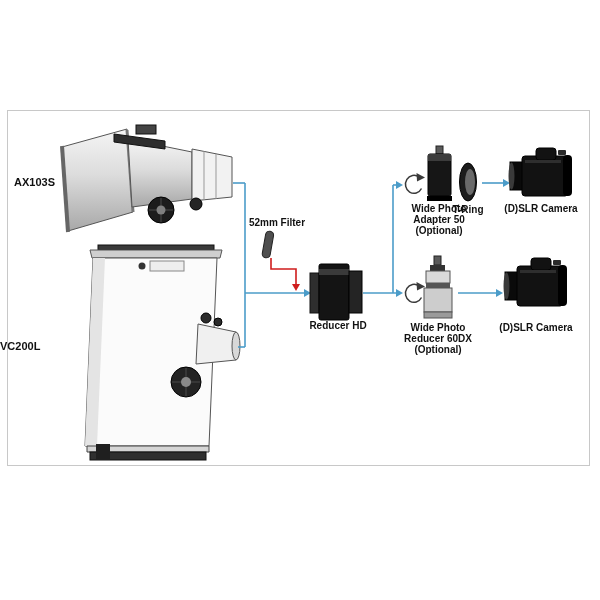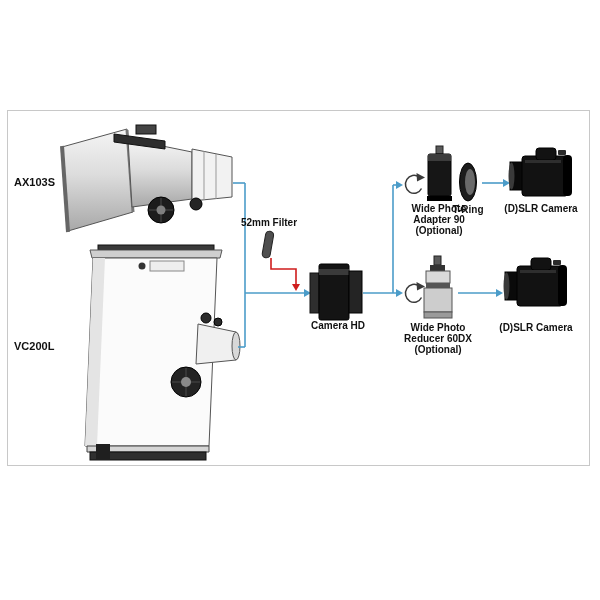--- a/index.html
+++ b/index.html
@@ -143,29 +143,29 @@
       <rect x="0" y="52" width="28" height="6" fill="#9a9a9a" stroke="#555"></rect>
     </g>
 
     <path class="ln-blue" d="M458 293 H498"></path>
     <polygon class="ar-blue" points="503,293 496,289 496,297"></polygon>
     <use href="#cam" x="505" y="258"></use>
   </svg>
 
   <div class="lbl scope-lbl" style="left:14px;top:177px">AX103S</div>
 
-  <div class="lbl scope-lbl" style="left:14px;top:341px">VC200L</div>
+  <div class="lbl scope-lbl" style="left:0;top:341px">VC200L</div>
 
-  <div class="lbl center" style="left:269px;top:217px">52mm Filter</div>
+  <div class="lbl center" style="left:277px;top:217px">52mm Filter</div>
 
-  <div class="lbl center" style="left:338px;top:320px">Camera HD</div>
+  <div class="lbl center" style="left:338px;top:320px">Reducer HD</div>
 
   <div class="lbl center" style="left:439px;top:203px">
     <div>Wide Photo</div>
-    <div>Adapter 90</div>
+    <div>Adapter 50</div>
     <div>(Optional)</div>
   </div>
 
   <div class="lbl center" style="left:468px;top:204px">T-Ring</div>
 
   <div class="lbl center" style="left:541px;top:203px">(D)SLR Camera</div>
 
   <div class="lbl center" style="left:438px;top:322px">
     <div>Wide Photo</div>
     <div>Reducer 60DX</div>

